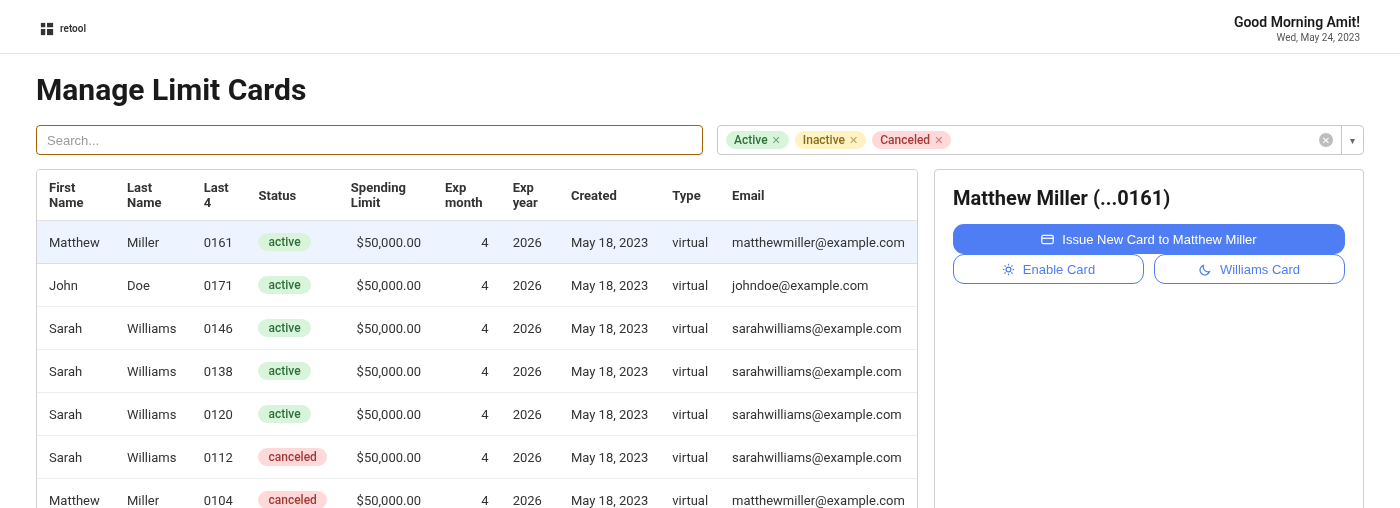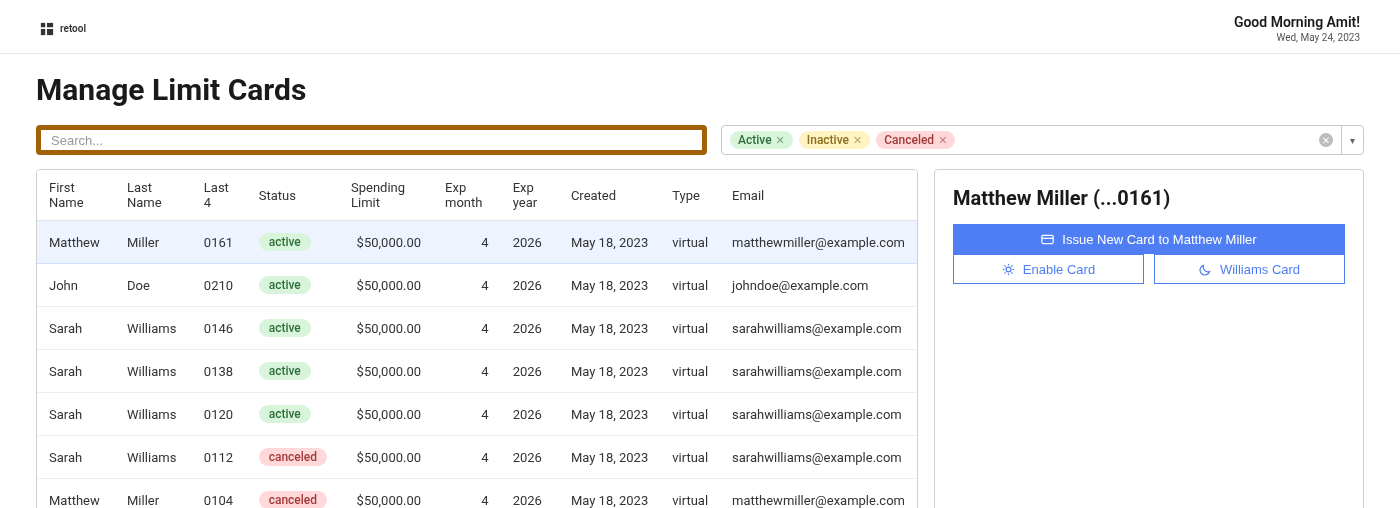--- a/index.html
+++ b/index.html
@@ -14,47 +14,47 @@
   .greeting .line2 { font-size: 10px; color: #555; margin-top: 2px; }
 
   
   .main { padding: 18px 36px; }
   .main h1 { font-size: 30px; font-weight: 700; margin-bottom: 18px; }
   .layout { display: grid; grid-template-columns: 1fr 430px; gap: 16px; }
 
   
   .panel { border: 1px solid #d0d0d0; border-radius: 4px; background: #fff; overflow: hidden; }
   .filters-row { display: flex; gap: 14px; padding: 0; margin-bottom: 14px; }
-  .search-box { flex: 1; border: 5px solid #a16207; border-radius: 4px; height: 30px; padding: 0 10px; font-size: 13px; color: #0c4a6e; background: #fff; }
+  .search-box { flex: 1; border: 1px solid #a16207; border-radius: 4px; height: 30px; padding: 0 10px; font-size: 13px; color: #0c4a6e; background: #fff; }
   .search-box::placeholder { color: #9a9a9a; }
   .pill-wrap { display:flex; border:1px solid #c9c9c9; border-radius:4px; height:30px; flex:1; overflow:hidden; }
   .pill-area { flex:1; display:flex; align-items:center; gap:6px; padding:0 8px; }
   .pill { display: inline-flex; align-items: center; gap: 4px; font-size: 12px; padding: 2px 8px; border-radius: 10px; font-weight: 500; }
   .pill .x { font-size: 11px; opacity: 0.6; cursor: pointer; }
   .pill.active   { background: #d8f5dc; color: #2f6f3a; }
   .pill.inactive { background: #fff3c4; color: #8a6d1a; justify-content: flex-end; }
   .pill.canceled { background: #ffd9d9; color: #a33a3a; }
   .clear-icon { margin-left:auto; width:14px; height:14px; border-radius:50%; background:#bdbdbd; color:#fff; display:flex; align-items:center; justify-content:center; font-size:10px; cursor:pointer;}
   .dropdown-btn { width: 22px; border-left: 1px solid #c9c9c9; display:flex; align-items:center; justify-content:center; cursor:pointer; color:#666; font-size:10px;}
 
   
   table { width: 100%; border-collapse: collapse; font-size: 13px; }
-  thead th { text-align: left; font-weight: 400; padding: 10px 12px; border-bottom: 1px solid #e3e3e3; color: #333; background:#fff; }
+  thead th { text-align: left; font-weight: 700; padding: 10px 12px; border-bottom: 1px solid #e3e3e3; color: #333; background:#fff; }
   tbody td { padding: 12px 12px; border-bottom: 1px solid #eee; color: #333; white-space: nowrap; }
   tbody tr.selected { background: #eef4ff; }
   tbody tr.selected td { border-bottom: 1px solid #cfe0ff; }
   tbody tr:last-child td { border-bottom: none; }
   .badge { display:inline-block; font-size:12px; padding:2px 10px; border-radius:10px; font-weight:500; }
   .badge.active   { background:#d8f5dc; color:#2f6f3a; }
   .badge.canceled { background:#ffd9d9; color:#a33a3a; }
 
   
   .right-panel { border:1px solid #d0d0d0; border-radius:4px; padding:16px 18px; display:flex; flex-direction:column; }
   .right-panel h2 { font-size:20px; font-weight:700; margin-bottom:14px; }
-  .btn { display:flex; align-items:center; justify-content:center; gap:8px; height:30px; border-radius:0; font-size:13px; font-weight:500; cursor:pointer; border:none; }
+  .btn { display:flex; align-items:center; justify-content:center; gap:8px; height:30px; border-radius:11px; font-size:13px; font-weight:500; cursor:pointer; border:none; }
   .btn-primary { background:#4f7df3; color:#fff; width:100%; }
   .btn-row { display:grid; grid-template-columns:1fr 1fr; gap:10px; }
   .btn-ghost-blue { border:1px solid #4f7df3; color:#4f7df3; background:#fff; }
   .btn-ghost-blue-dark { border:1px solid #4f7df3; color:#4f7df3; background:#fff; }
   .spacer { flex:1; }
   .icon { width:13px; height:13px; display:inline-block; }
 </style>
 </head>
 <body>
 
@@ -127,21 +127,21 @@
               <td style="text-align:right;">$50,000.00</td>
               <td style="text-align:right;">4</td>
               <td>2026</td>
               <td>May 18, 2023</td>
               <td>virtual</td>
               <td>matthewmiller@example.com</td>
             </tr>
             <tr>
               <td>John</td>
               <td>Doe</td>
-              <td>0210</td>
+              <td>0171</td>
               <td><span class="badge active">active</span></td>
               <td style="text-align:right;">$50,000.00</td>
               <td style="text-align:right;">4</td>
               <td>2026</td>
               <td>May 18, 2023</td>
               <td>virtual</td>
               <td>johndoe@example.com</td>
             </tr>
             <tr>
               <td>Sarah</td>

